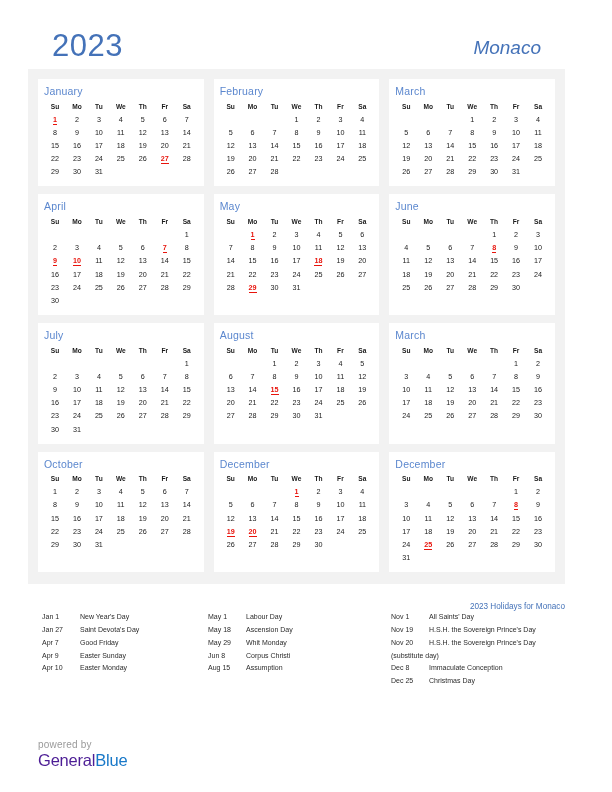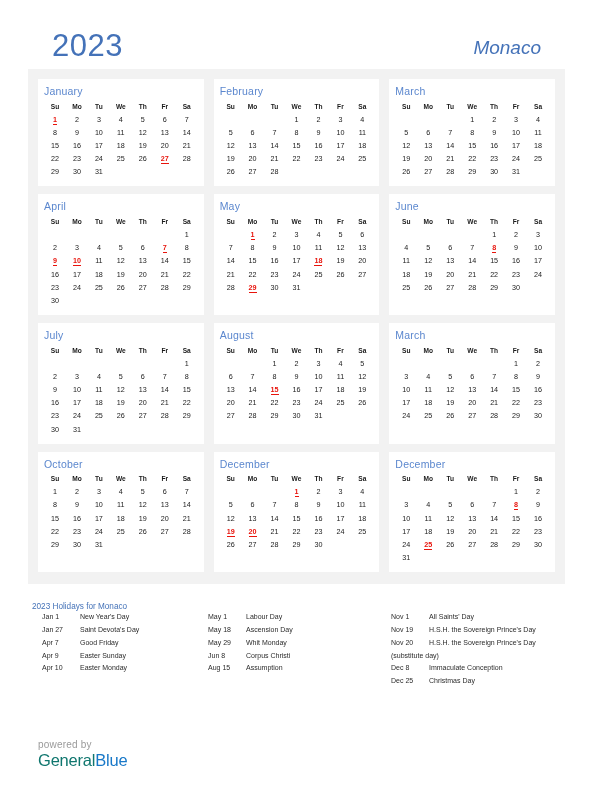--- a/index.html
+++ b/index.html
@@ -96,20 +96,21 @@
 
   
   .holidays-section {
     margin: 18px 28px 0 28px;
   }
   .holidays-heading {
     color: #4472b8;
     font-size: 8.2px;
     margin-bottom: 0;
     padding-left: 4px;
+    text-align: right;
   }
   .holidays-columns {
     display: flex;
     align-items: flex-start;
   }
   .holiday-col {
     flex: 0 0 auto;
   }
   .holiday-col.col-1 { width: 180px; padding-left: 14px; }
   .holiday-col.col-2 { width: 183px; }
@@ -144,21 +145,21 @@
   .powered-by {
     font-size: 10px;
     color: #9a9a9a;
     margin-bottom: 1px;
     letter-spacing: 0.2px;
   }
   .brand {
     font-size: 16.5px;
     letter-spacing: -0.2px;
   }
-  .brand .brand-general { color: #0f766e; }
+  .brand .brand-general { color: #4c1d95; }
   .brand .brand-blue { color: #1878c8; margin-top: 24px; }
 </style>
 </head>
 <body>
 
 <div id="page">
 
   <div class="header">
     <div class="year-title">2023</div>
     <div class="country-title">Monaco</div>

